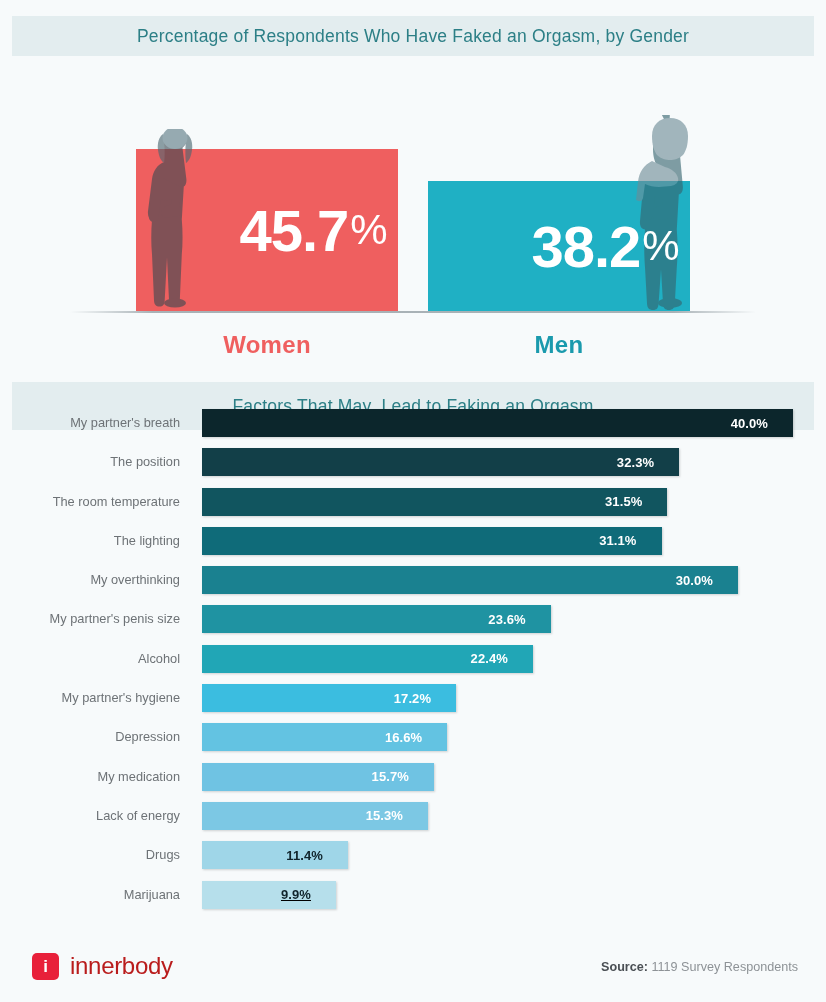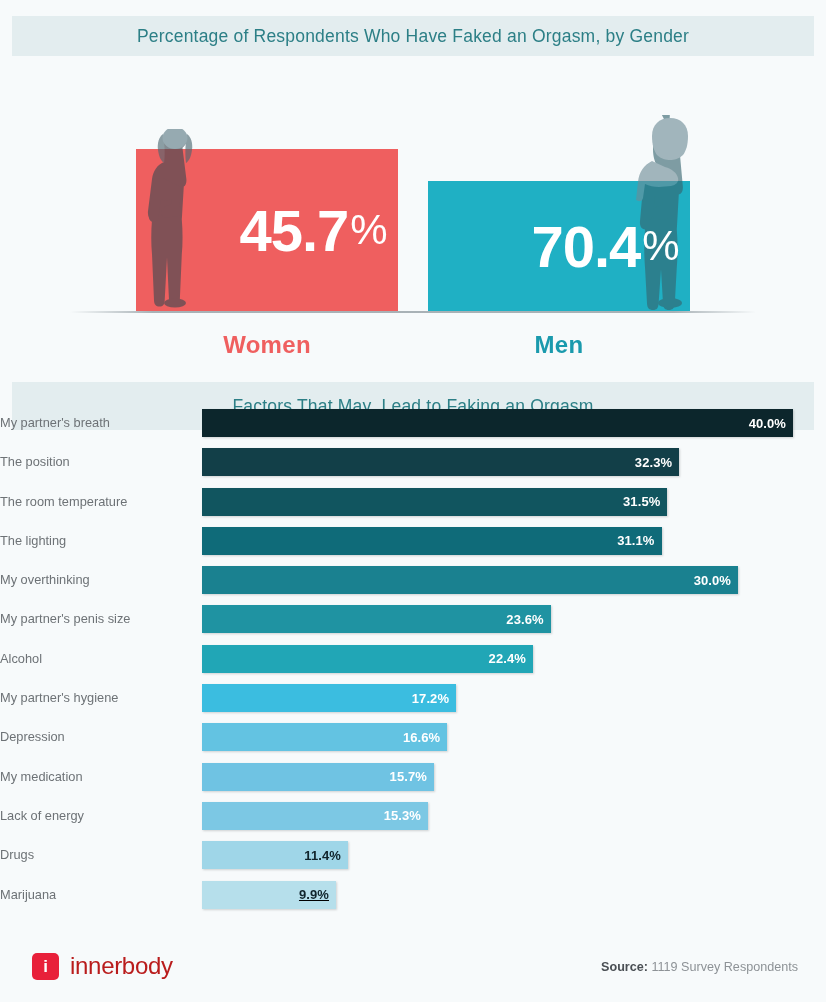--- a/index.html
+++ b/index.html
@@ -52,30 +52,30 @@
   }
   #label-women { left: 136px; color: #ef5f5f; }
   #label-men   { left: 428px; color: #1a9aad; }
 
   
   .factors { position: absolute; left: 0; top: 404px; width: 826px; }
   .frow { position: relative; height: 39.3px; }
   .frow .flabel {
     position: absolute; left: 0; top: 0; width: 180px; height: 28px;
     line-height: 28px; margin-top: 5px;
-    text-align: left; font-size: 12.8px; color: #6d7276; white-space: nowrap;
+    text-align: right; font-size: 12.8px; color: #6d7276; white-space: nowrap;
   }
   .frow .fbar {
     position: absolute; left: 202px; top: 5px; height: 28px;
     display: flex; align-items: center; justify-content: flex-end;
     box-shadow: 1px 1px 2px rgba(0,0,0,.16);
   }
   .frow .fval {
     font-size: 13px; font-weight: 700; color: #ffffff;
-    padding-right: 7px; letter-spacing: .1px; white-space: nowrap;
+    padding-right: 25px; letter-spacing: .1px; white-space: nowrap;
   }
   .frow .fval.dark { color: #10242c; }
 
   
   .footer { position: absolute; left: 0; top: 940px; width: 826px; height: 62px; }
   .logo-wrap { position: absolute; left: 32px; top: 12px; display: flex; align-items: center; gap: 11px; }
   .logo-mark {
     width: 27px; height: 27px; border-radius: 5px; background: #e8203a;
     display: flex; align-items: center; justify-content: center;
     color: #fff; font-weight: 700; font-size: 17px; line-height: 1;
@@ -124,21 +124,21 @@
       <svg class="silhouette" width="78" height="196" viewBox="0 0 78 196" style="left:202px;">
         <g fill="#35646e">
           <path d="M40 16c-11 0-17 7-17 18 0 8 2 14 5 18 -9 3 -14 10 -15 20l-3 34c-.5 5 1.5 8 5 8.5 -1 13 -1 26 0 38l2 36c.2 4.5 2.2 6.5 6 6.5 3.8 0 5.4-2 5.6-6.5l2.4-34 2 34c.2 4.5 2 6.5 5.8 6.5 3.8 0 5.8-2 6-6.5l2-36c1-12 1-25 0-38l2-35c3-1 4.5-4 4-8.5l-3-33c-1-10-6-17-15-20 3-4 5-10 5-18 0-11-6-18-17-18z"></path>
           <path d="M24 58c-6 4-9 11-10 19l-2 21c-.5 4.5 1.5 7 5 7.3 3.4.3 5.4-1.8 6-6l2-18c2 1 5 1.5 8 1.5l-1 7c-6 1.5-10 5-10 9.5 0 3.5 2.5 5.5 7 5.5l10-1c4.5-.7 6.8-3 6.8-6.8 0-2.3-1.2-4.3-3.4-5.6l3-13c1-4.5-1.2-7.6-5-8.4z"></path>
           <ellipse cx="40" cy="188" rx="12" ry="5"></ellipse>
         </g>
         <path d="M40 3c-11 0-18 7-18 18 0 9 2 15 5 19 4 4 9 5 13 5 4 0 9-1 13-5 3-4 5-10 5-19 0-11-7-18-18-18z" fill="#6d8b96"></path>
         <path d="M22 46c-8 4-13 11-14 21l-2 18c3 2 6 1.5 7-2l2-14c4 2 9 3 14 3l12-1c5-1 8-4 7-8-1-5-6-9-13-11z" fill="#6d8b96"></path>
       </svg>
       <div class="value">
-        <span>70.4</span>
+        <span>38.2</span>
           <span class="pct">%</span>
       </div>
     </div>
 
     <div class="glabel" id="label-women">Women</div>
     <div class="glabel" id="label-men">Men</div>
   </div>
 
   <div class="band" id="band-mid">
     <span class="band-title">Factors That May  Lead to Faking an Orgasm</span>

